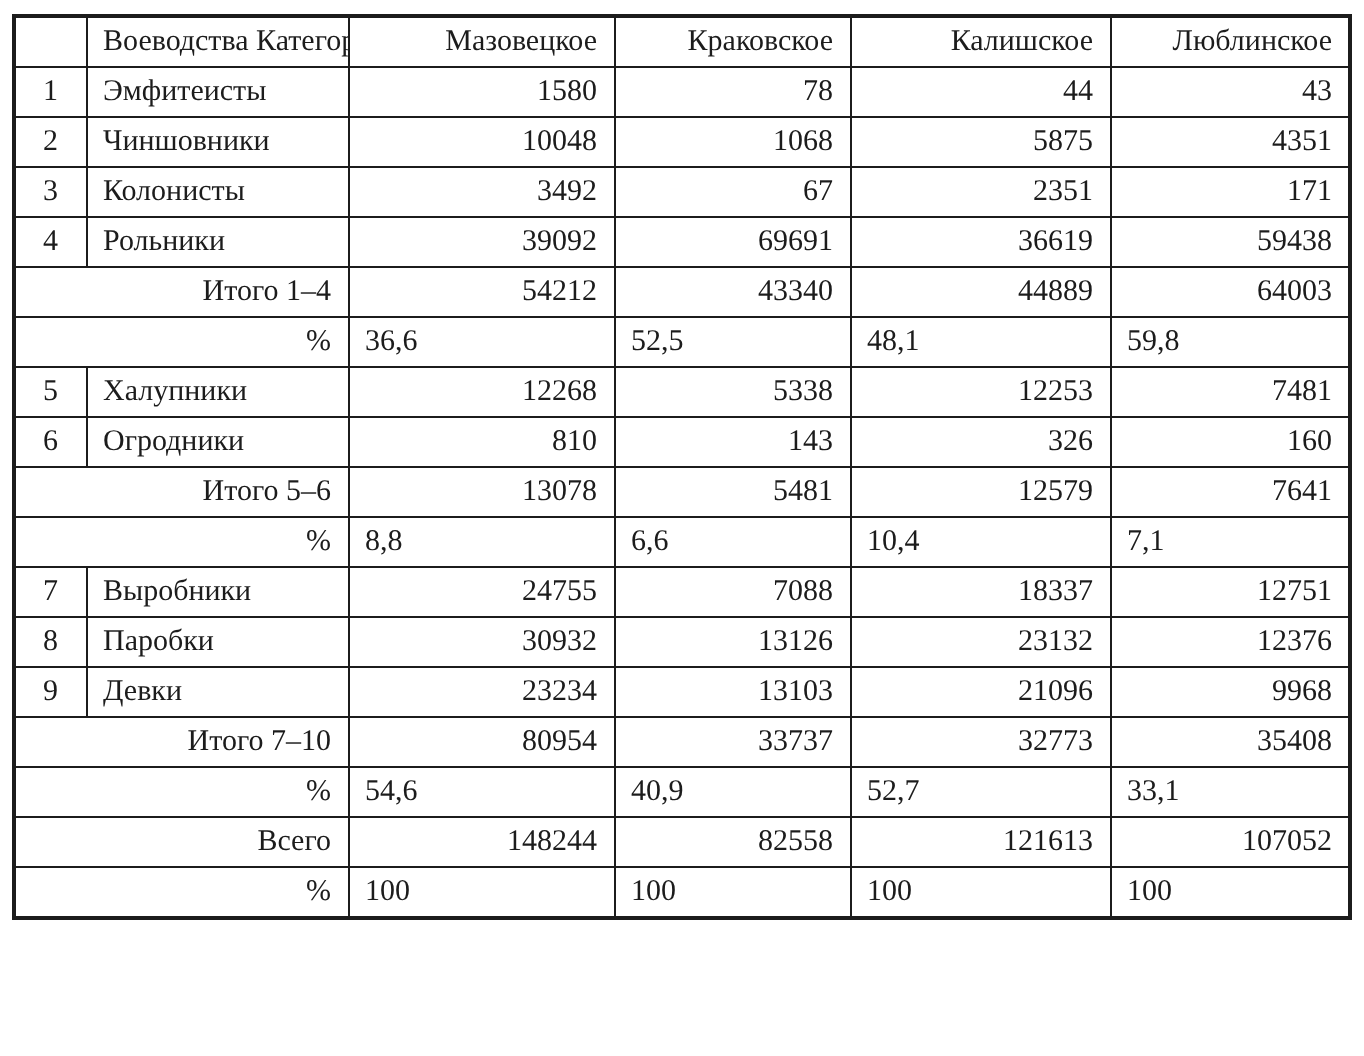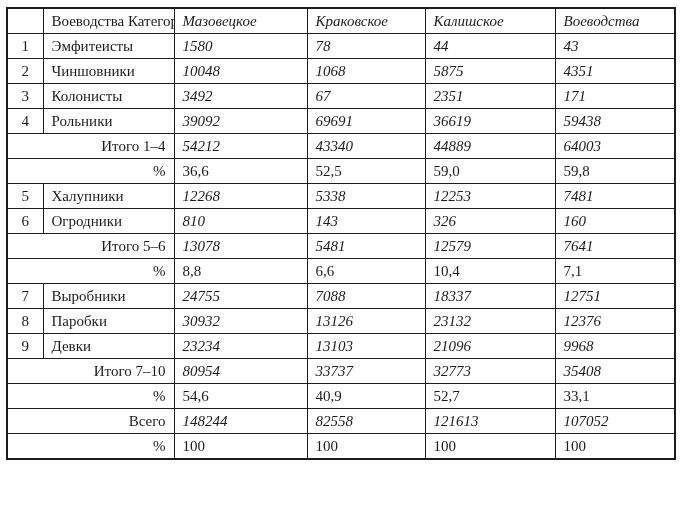--- a/index.html
+++ b/index.html
@@ -32,21 +32,21 @@
     white-space: nowrap;
     vertical-align: middle;
   }
   td.hdr {
     height: 60px;
     white-space: normal;
     vertical-align: middle;
   }
   td.num { text-align: center; padding: 2px 2px; }
   td.label { text-align: left; }
-  td.val { text-align: left; font-style: italic; }
+  td.val { text-align: right; }
   td.merged { text-align: right; padding-left: 9px; }
   td.pct-label { text-align: right; padding-right: 12px; }
   td.pct-val { padding-right: 12px; }
   col.c-num { width: 36px; }
   col.c-cat { width: 131px; }
   col.c-v1 { width: 133px; }
   col.c-v2 { width: 118px; }
   col.c-v3 { width: 130px; }
   col.c-v4 { width: 120px; }
 </style>
@@ -63,21 +63,21 @@
         <col class="c-v3">
         <col class="c-v4">
     </colgroup>
     <tbody>
       <tr>
         <td class="hdr num"></td>
         <td class="hdr label">Воеводства Категории крестьян</td>
         <td class="hdr val">Мазовецкое</td>
         <td class="hdr val">Краковское</td>
         <td class="hdr val">Калишское</td>
-        <td class="hdr val">Воеводства</td>
+        <td class="hdr val">Люблинское</td>
       </tr>
 
       <tr>
         <td class="num">1</td>
         <td class="label">Эмфитеисты</td>
         <td class="val">1580</td>
         <td class="val">78</td>
         <td class="val">44</td>
         <td class="val">43</td>
       </tr>
@@ -109,21 +109,21 @@
         <td class="merged" colspan="2">Итого 1–4</td>
         <td class="val">54212</td>
         <td class="val">43340</td>
         <td class="val">44889</td>
         <td class="val">64003</td>
       </tr>
       <tr>
         <td class="pct-label" colspan="2">%</td>
         <td class="pct-val">36,6</td>
         <td class="pct-val">52,5</td>
-        <td class="pct-val">59,0</td>
+        <td class="pct-val">48,1</td>
         <td class="pct-val">59,8</td>
       </tr>
       <tr>
         <td class="num">5</td>
         <td class="label">Халупники</td>
         <td class="val">12268</td>
         <td class="val">5338</td>
         <td class="val">12253</td>
         <td class="val">7481</td>
       </tr>

